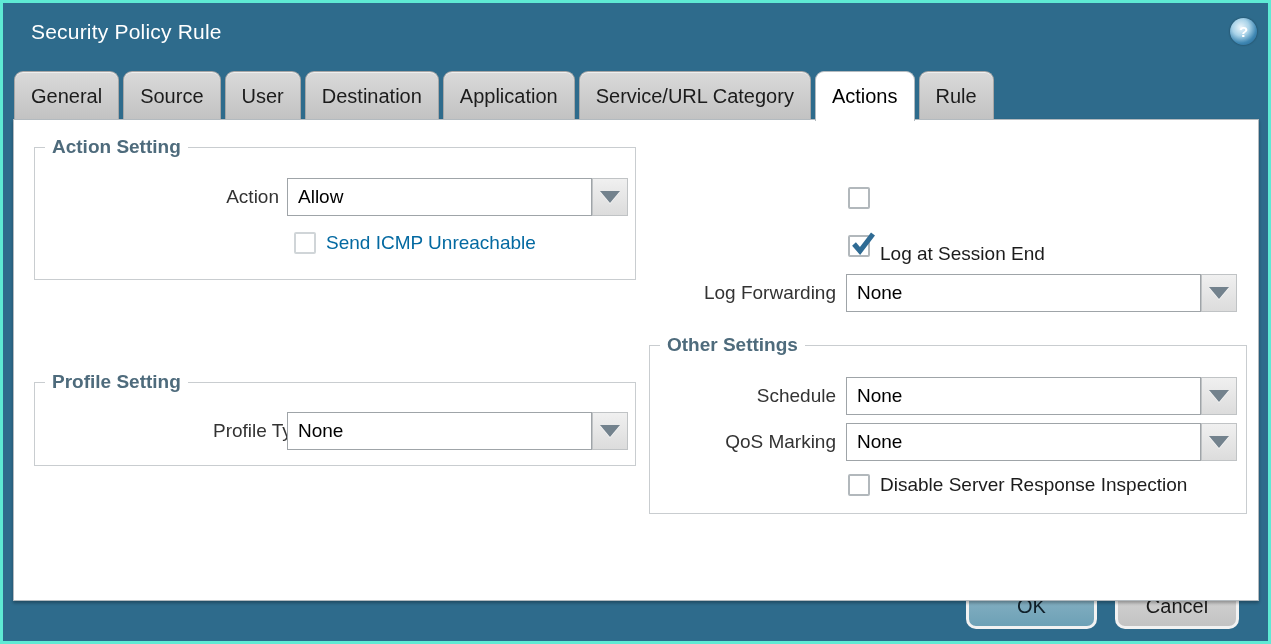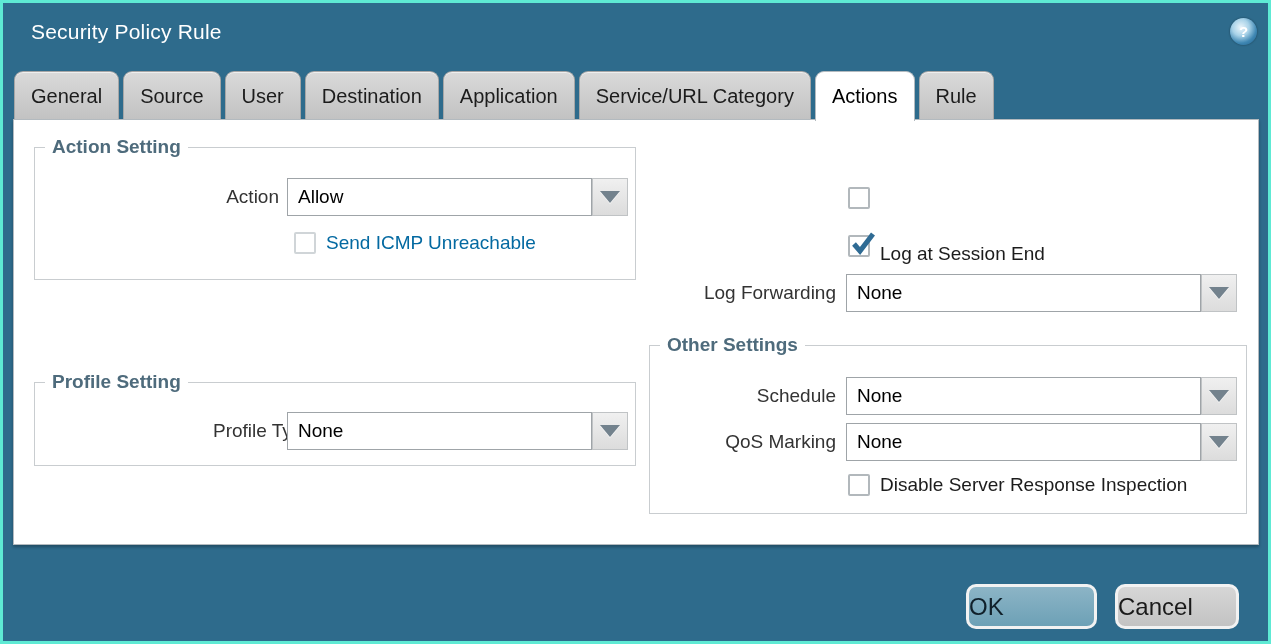--- a/index.html
+++ b/index.html
@@ -31,21 +31,21 @@
     background:linear-gradient(180deg,#dadada 0%,#c2c2c2 100%);
     border:1px solid #a6a6a6;border-bottom:none;border-radius:9px 9px 0 0;
     box-shadow:inset 0 1px 0 #efefef;cursor:pointer;white-space:nowrap;box-sizing:border-box;
   }
   .tab.active{
     background:#fff;height:50px;z-index:6;position:relative;color:#000;
     border-color:#b3babf;box-shadow:none;
   }
   
   .panel{
-    position:absolute;left:10px;top:116px;width:1246px;height:426px;background:#fff;
+    position:absolute;left:10px;top:116px;width:1246px;height:482px;background:#fff;
     border:1px solid #b3babf;box-sizing:border-box;z-index:3;
     box-shadow:0 2px 3px rgba(0,0,0,.3);
   }
   .fieldset{
     position:absolute;border:1px solid #c9cdd0;background:transparent;box-sizing:border-box;
   }
   .fieldset .legend{
     position:absolute;top:-12px;left:10px;background:#fff;padding:0 7px;
     font-size:19px;font-weight:bold;color:#4e6b7c;white-space:nowrap;
   }
@@ -80,21 +80,21 @@
   .checkbox.disabled{border-color:#d0d5d8;cursor:default;}
   .checkbox .check{display:none;position:absolute;left:-1px;top:-7px;}
   .checkbox.checked .check{display:block;}
   .cb-label{
     position:absolute;font-size:19px;color:#1c1c1c;line-height:24px;white-space:nowrap;
   }
   .cb-label.disabled{color:#0369a1;}
   
   .btn{
     position:absolute;top:571px;height:45px;border-radius:10px;border:3px solid #f2f2f2;
-    box-sizing:border-box;font-size:24px;text-align:left;line-height:39px;
+    box-sizing:border-box;font-size:20px;text-align:center;line-height:39px;
     cursor:pointer;color:#10202a;margin-top:10px;
   }
   .btn-ok{left:963px;width:131px;background:linear-gradient(180deg,#8cb4c6,#6da1b6);}
   .btn-cancel{left:1112px;width:124px;background:linear-gradient(180deg,#d6d6d6,#c3c3c3);color:#1a1a1a;}
 </style>
 </head>
 <body>
 
 <div class="screen">
 

